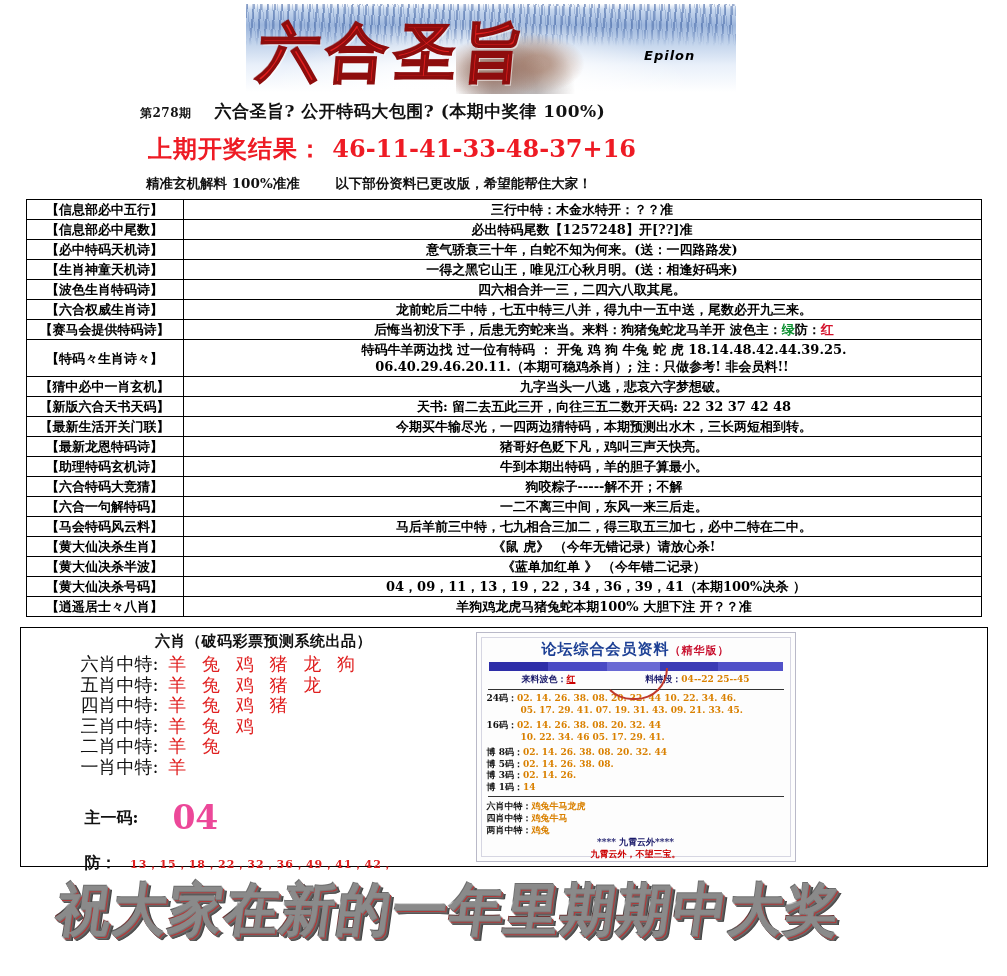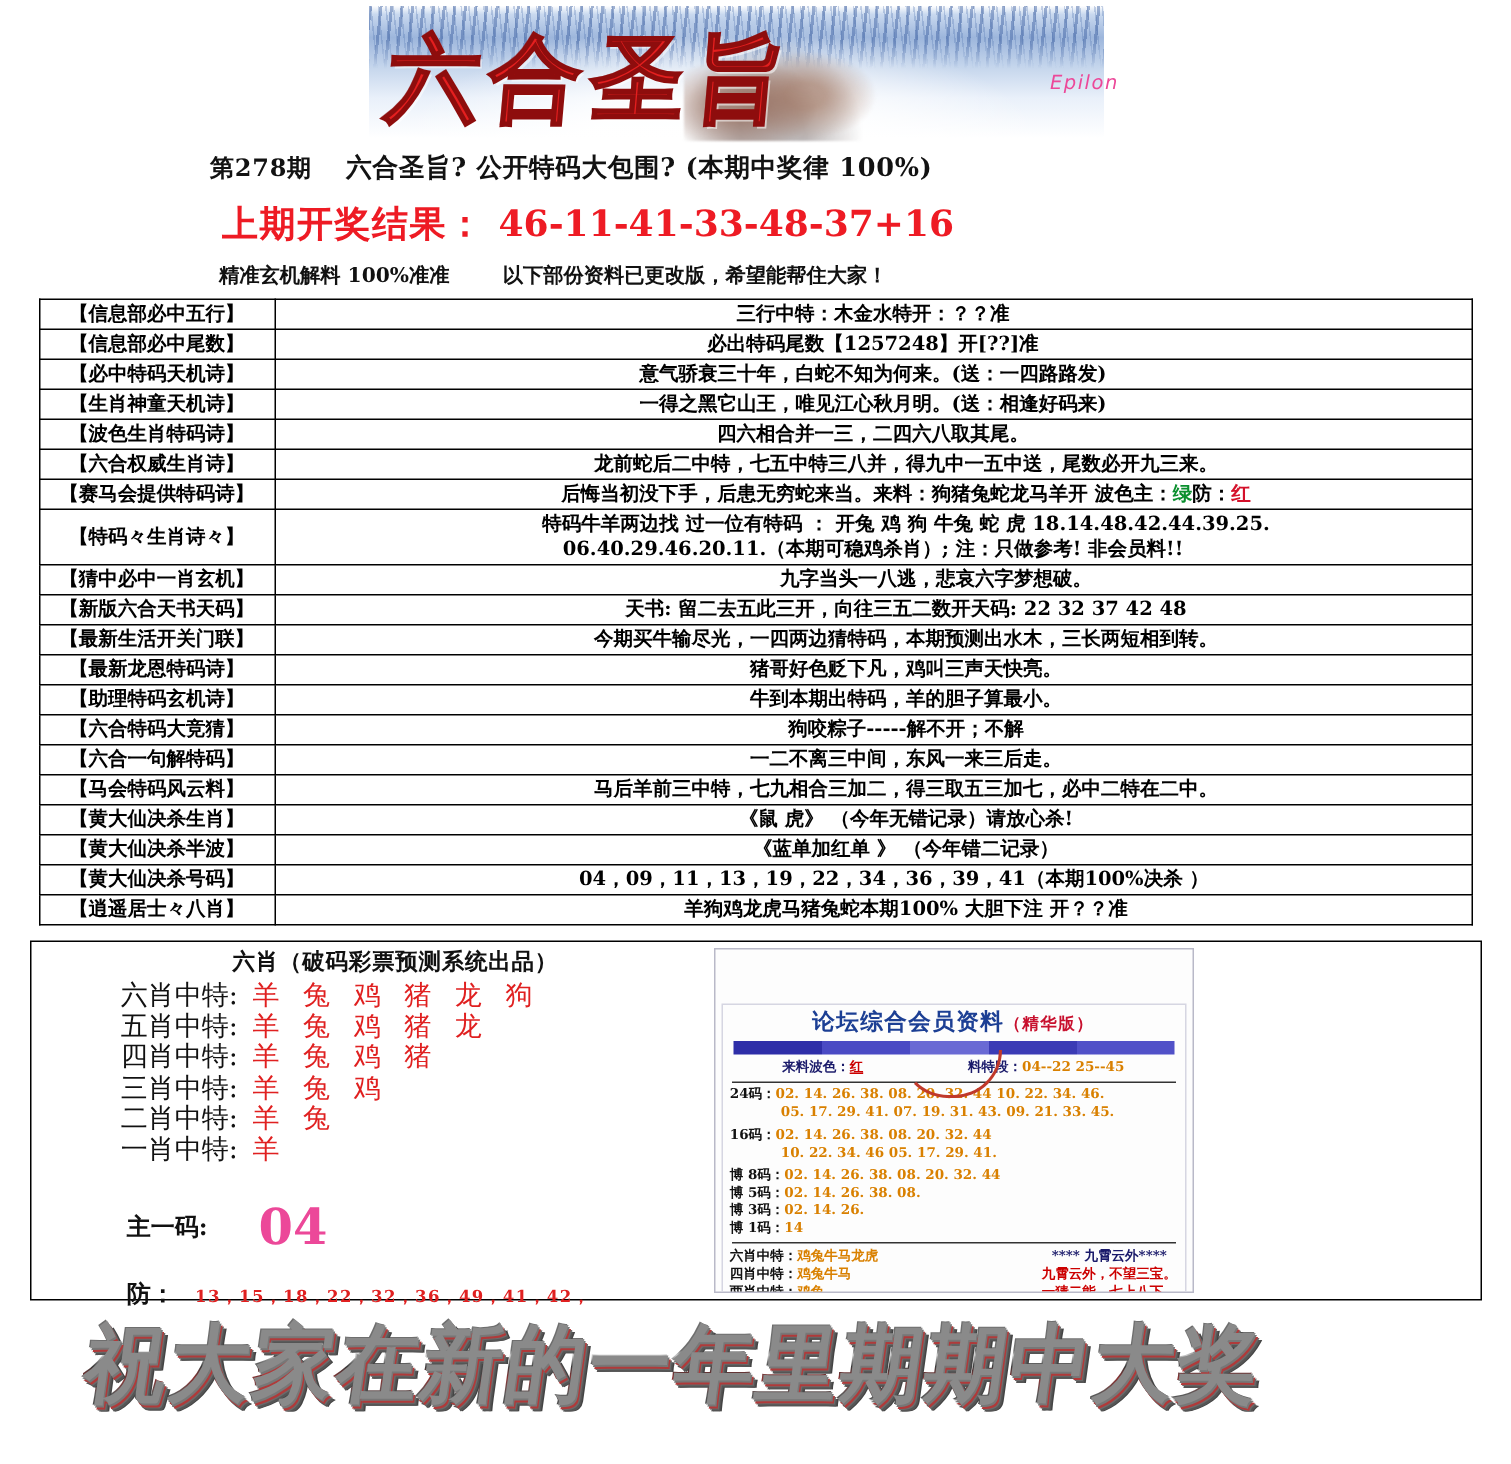--- a/index.html
+++ b/index.html
@@ -49,35 +49,36 @@
     font-family:"DejaVu Serif","Liberation Serif",serif;
     font-size:62px; font-weight:700; letter-spacing:6px;
     color:#e41f1f;
     -webkit-text-stroke:1.6px #8e0d0d;
     text-shadow:2px 2px 0 rgba(255,255,255,.55), -1px -1px 0 rgba(140,10,10,.45);
     transform:skewX(-5deg);
     white-space:nowrap;
     z-index:3;
   }
   .banner-eng{
-    position:absolute; left:700px; top:48px;
-    font-size:13px; color:#ec4899; font-style:italic;
+    position:absolute; left:644px; top:48px;
+    font-size:13px; color:#000000; font-style:italic;
     letter-spacing:1px;
     filter:blur(.4px);
     z-index:3;
+    font-weight:bold;
   }
 
   
   .subtitle{
     text-align:left; padding-left:140px;
     font-family:"DejaVu Serif","Liberation Serif",serif;
     font-size:17px; font-weight:700; color:#121212;
     margin-top:4px; letter-spacing:.5px;
   }
-  .subtitle .issue{ font-size:16px; }
+  .subtitle .issue{ font-size:12px; }
   .result-line{
     text-align:left; padding-left:148px;
     margin-top:10px;
     font-family:"DejaVu Serif","Liberation Serif",serif;
     font-size:24px; font-weight:700; color:#ee1b24;
     letter-spacing:1px;
   }
   .result-line .nums{ letter-spacing:0px; }
   .notice{
     text-align:left; padding-left:146px;
@@ -176,21 +177,20 @@
     padding:4px;
     font-family:"DejaVu Serif","Liberation Serif",serif;
     overflow:hidden;
   }
   .bp-right .inner{
     border:1px solid #d6d6e2;
     width:100%; height:100%;
     box-sizing:border-box;
     padding:3px 5px;
     position:relative;
-    margin-top:32px;
   }
   .r-title{
     text-align:center; font-size:15px; font-weight:700; color:#1c3f94;
     letter-spacing:1px; line-height:17px;
   }
   .r-title .hua{ color:#c8102e; font-size:11px; }
   .r-bar{
     margin:3px 2px 2px 2px; height:9px;
     background:linear-gradient(90deg,#2e2ea8 0 20%, #4a4ac4 20% 40%, #6a6ad4 40% 58%, #3b3bb5 58% 78%, #5151c8 78% 100%);
   }
@@ -201,21 +201,21 @@
   .r-sub .c-red{ color:#cc0000; text-decoration:underline; }
   .r-sub .c-or{ color:#d98000; }
   .r-hr{ border-top:1.4px solid #333; margin:3px 1px; }
   .r-line{
     font-size:9px; color:#111; font-weight:700; line-height:11.5px;
     white-space:nowrap;
   }
   .r-line .on{ color:#d98000; font-weight:700; }
   .r-line .ind{ display:inline-block; width:34px; }
   .r-gap{ height:4px; }
-  .r-bottom{ display:flex; justify-content:space-between; margin-top:2px; }
+  .r-bottom{ display:flex; justify-content:flex-end; margin-top:2px;flex-direction:column; }
   .r-bl{ font-size:9px; line-height:12px; color:#111; font-weight:700; }
   .r-bl .zo{ color:#d98000; }
   .r-br{ font-size:9px; line-height:12px; color:#1a1a6a; font-weight:700; text-align:center; }
   .r-br .rr{ color:#cc0000; }
   .r-curve{
     position:absolute; left:118px; top:30px; width:64px; height:30px;
     border:2px solid #c0392b; border-top:none;
     border-radius:0 0 40px 40px;
     border-left-color:transparent; 
   }

